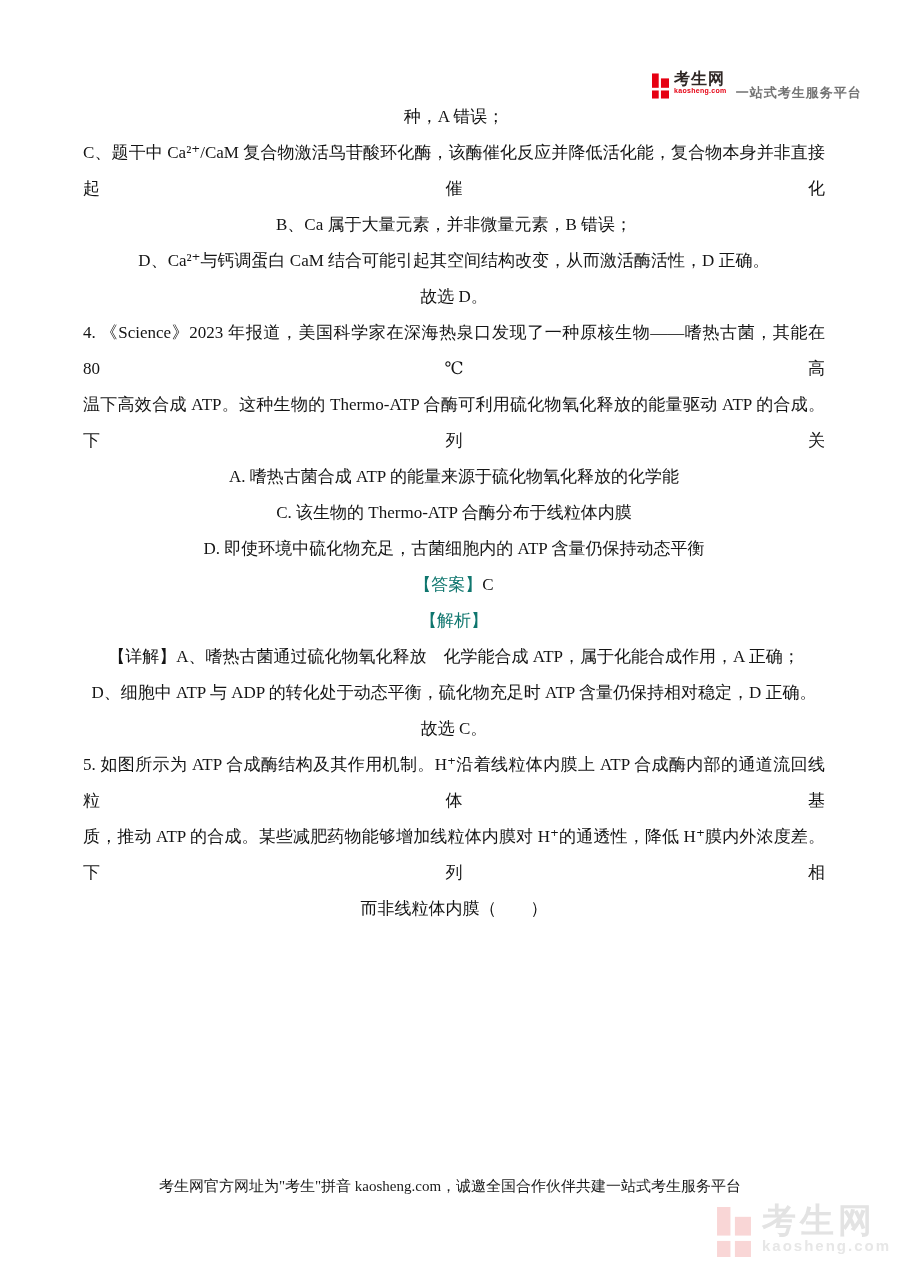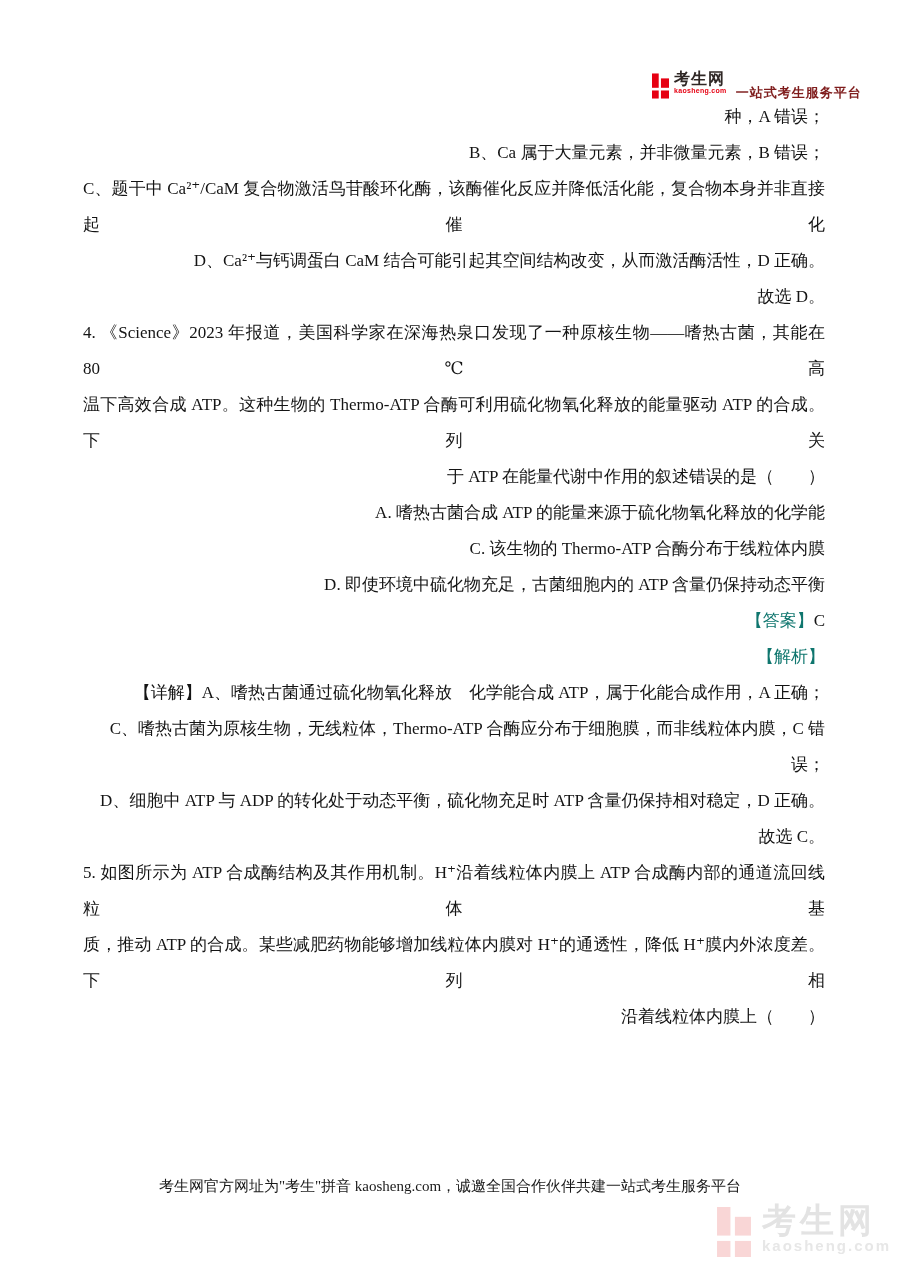--- a/index.html
+++ b/index.html
@@ -22,29 +22,29 @@
     font-family:"Liberation Sans","DejaVu Sans",sans-serif;
     font-weight:bold;font-size:16px;line-height:17px;color:#2f2725;letter-spacing:1px;
   }
   .logo-domain{
     font-family:"Liberation Sans","DejaVu Sans",sans-serif;
     font-weight:bold;font-size:7px;line-height:8px;color:#e60012;letter-spacing:.3px;
   }
   .logo-tagline{
     margin-left:9px;margin-top:14px;
     font-family:"Liberation Sans","DejaVu Sans",sans-serif;
-    font-weight:bold;font-size:13px;color:#7f1d1d;letter-spacing:1px;
+    font-weight:bold;font-size:13px;color:#737373;letter-spacing:1px;
   }
   
   .content{
     position:absolute;top:99px;left:83px;width:742px;
   }
   .line{
     font-size:17px;line-height:36px;
-    text-align:right;
+    text-align:center;
   }
   .line.full{
     text-align:justify;text-align-last:justify;
   }
   .blue{color:#0f766e;}
   
   .footer{
     position:absolute;top:1176px;left:0;width:900px;
     text-align:center;font-size:15px;line-height:20px;color:#1a1a1a;
   }
@@ -78,39 +78,37 @@
     </svg>
     <div class="logo-text">
       <span class="logo-brand">考生网</span>
       <span class="logo-domain">kaosheng.com</span>
     </div>
     <span class="logo-tagline">一站式考生服务平台</span>
   </div>
 
   <div class="content">
     <div class="line">种，A 错误；</div>
+    <div class="line full">C、题干中 Ca²⁺/CaM 复合物激活鸟苷酸环化酶，该酶催化反应并降低活化能，复合物本身并非直接起催化</div>
     <div class="line">B、Ca 属于大量元素，并非微量元素，B 错误；</div>
-    <div class="line full">C、题干中 Ca²⁺/CaM 复合物激活鸟苷酸环化酶，该酶催化反应并降低活化能，复合物本身并非直接起催化</div>
     <div class="line">D、Ca²⁺与钙调蛋白 CaM 结合可能引起其空间结构改变，从而激活酶活性，D 正确。</div>
     <div class="line">故选 D。</div>
     <div class="line full">4. 《Science》2023 年报道，美国科学家在深海热泉口发现了一种原核生物——嗜热古菌，其能在 80℃高</div>
     <div class="line full">温下高效合成 ATP。这种生物的 Thermo-ATP 合酶可利用硫化物氧化释放的能量驱动 ATP 的合成。下列关</div>
-    <div class="line">于 ATP 在能量代谢中作用的叙述错误的是（　　）</div>
     <div class="line">A. 嗜热古菌合成 ATP 的能量来源于硫化物氧化释放的化学能</div>
     <div class="line">C. 该生物的 Thermo-ATP 合酶分布于线粒体内膜</div>
     <div class="line">D. 即使环境中硫化物充足，古菌细胞内的 ATP 含量仍保持动态平衡</div>
     <div class="line"><span class="blue">【答案】</span><span>C</span></div>
     <div class="line"><span class="blue">【解析】</span></div>
     <div class="line">【详解】A、嗜热古菌通过硫化物氧化释放　化学能合成 ATP，属于化能合成作用，A 正确；</div>
-    <div class="line">C、嗜热古菌为原核生物，无线粒体，Thermo-ATP 合酶应分布于细胞膜，而非线粒体内膜，C 错误；</div>
     <div class="line">D、细胞中 ATP 与 ADP 的转化处于动态平衡，硫化物充足时 ATP 含量仍保持相对稳定，D 正确。</div>
     <div class="line">故选 C。</div>
     <div class="line full">5. 如图所示为 ATP 合成酶结构及其作用机制。H⁺沿着线粒体内膜上 ATP 合成酶内部的通道流回线粒体基</div>
     <div class="line full">质，推动 ATP 的合成。某些减肥药物能够增加线粒体内膜对 H⁺的通透性，降低 H⁺膜内外浓度差。下列相</div>
-    <div class="line">沿着线粒体内膜上（　　）</div>
+    <div class="line">而非线粒体内膜（　　）</div>
   </div>
 
   <div class="footer">
     <span>考生网官方网址为"考生"拼音 kaosheng.com，诚邀全国合作伙伴共建一站式考生服务平台</span>
   </div>
 
   <div class="watermark">
     <svg class="wm-icon" width="40" height="50" viewBox="0 0 38 56">
       <rect x="0" y="0" width="15" height="32" fill="#f9d6d6"></rect>
       <rect x="20" y="11" width="18" height="21" fill="#f9d6d6"></rect>

